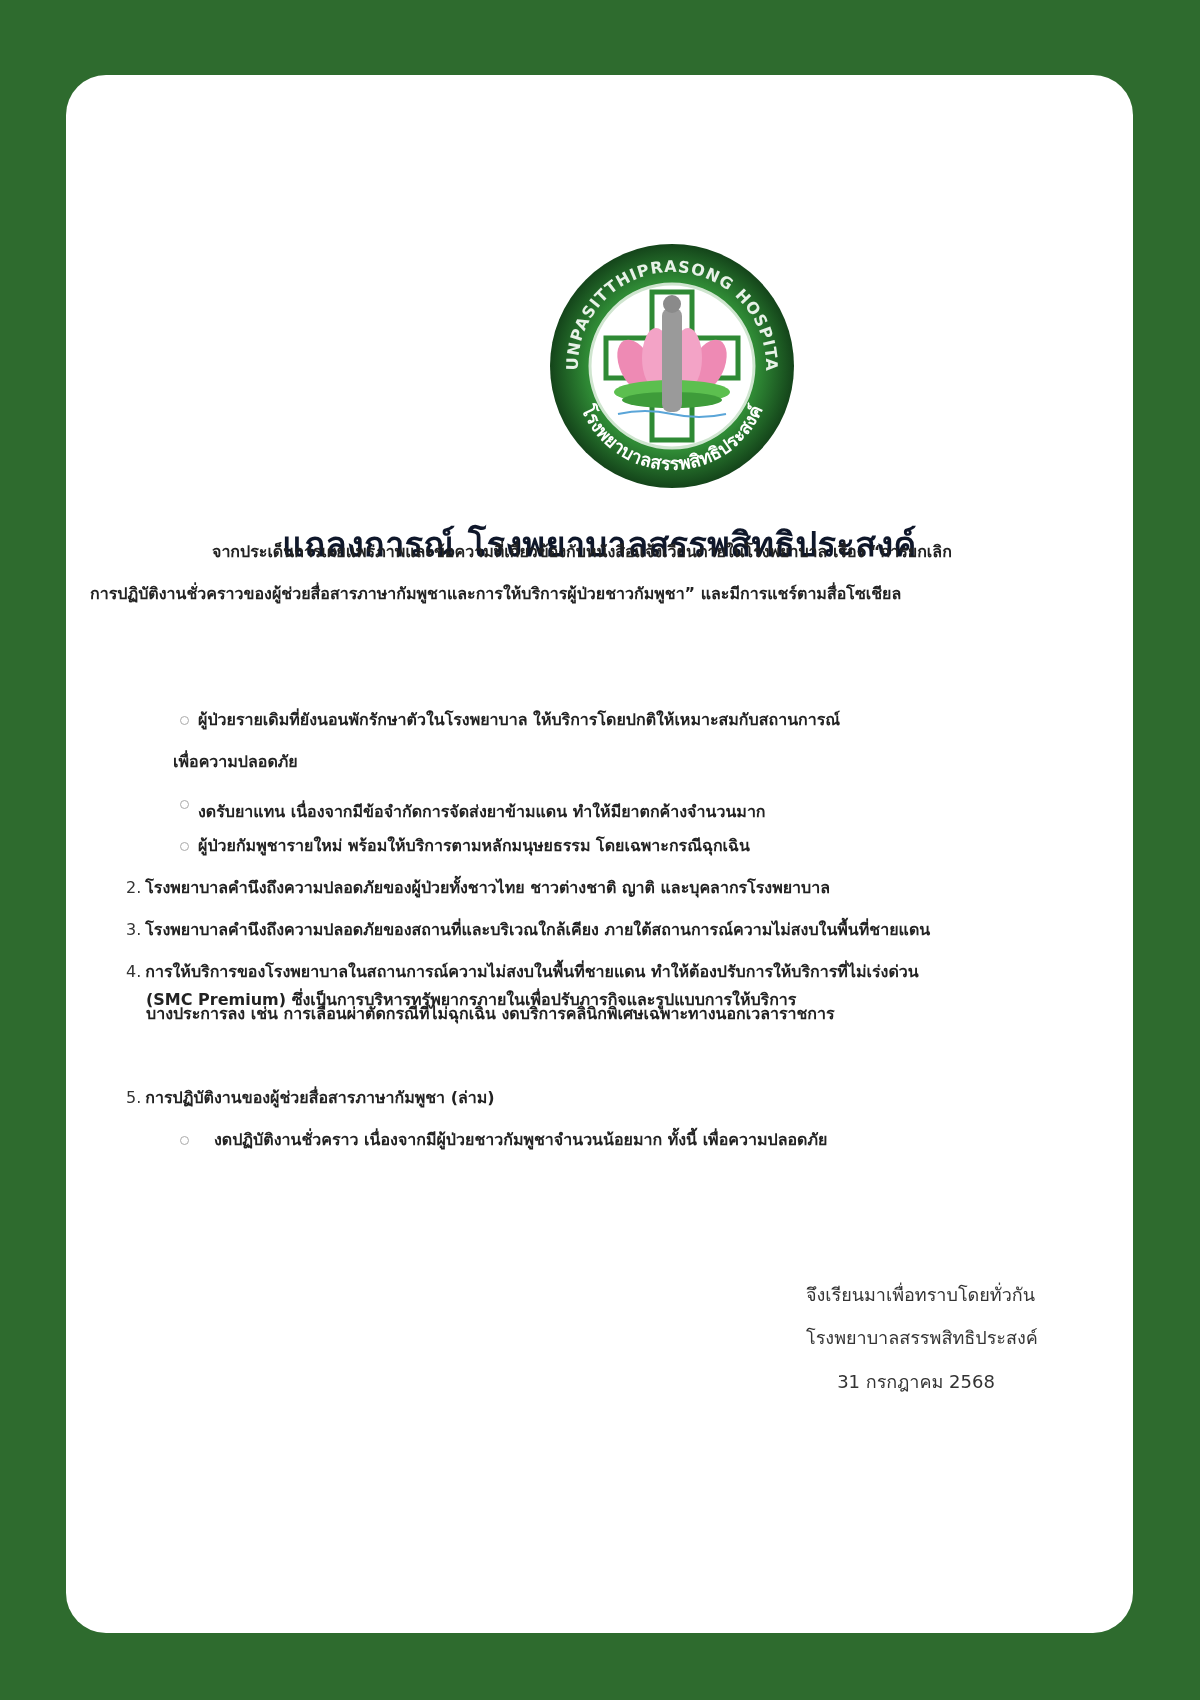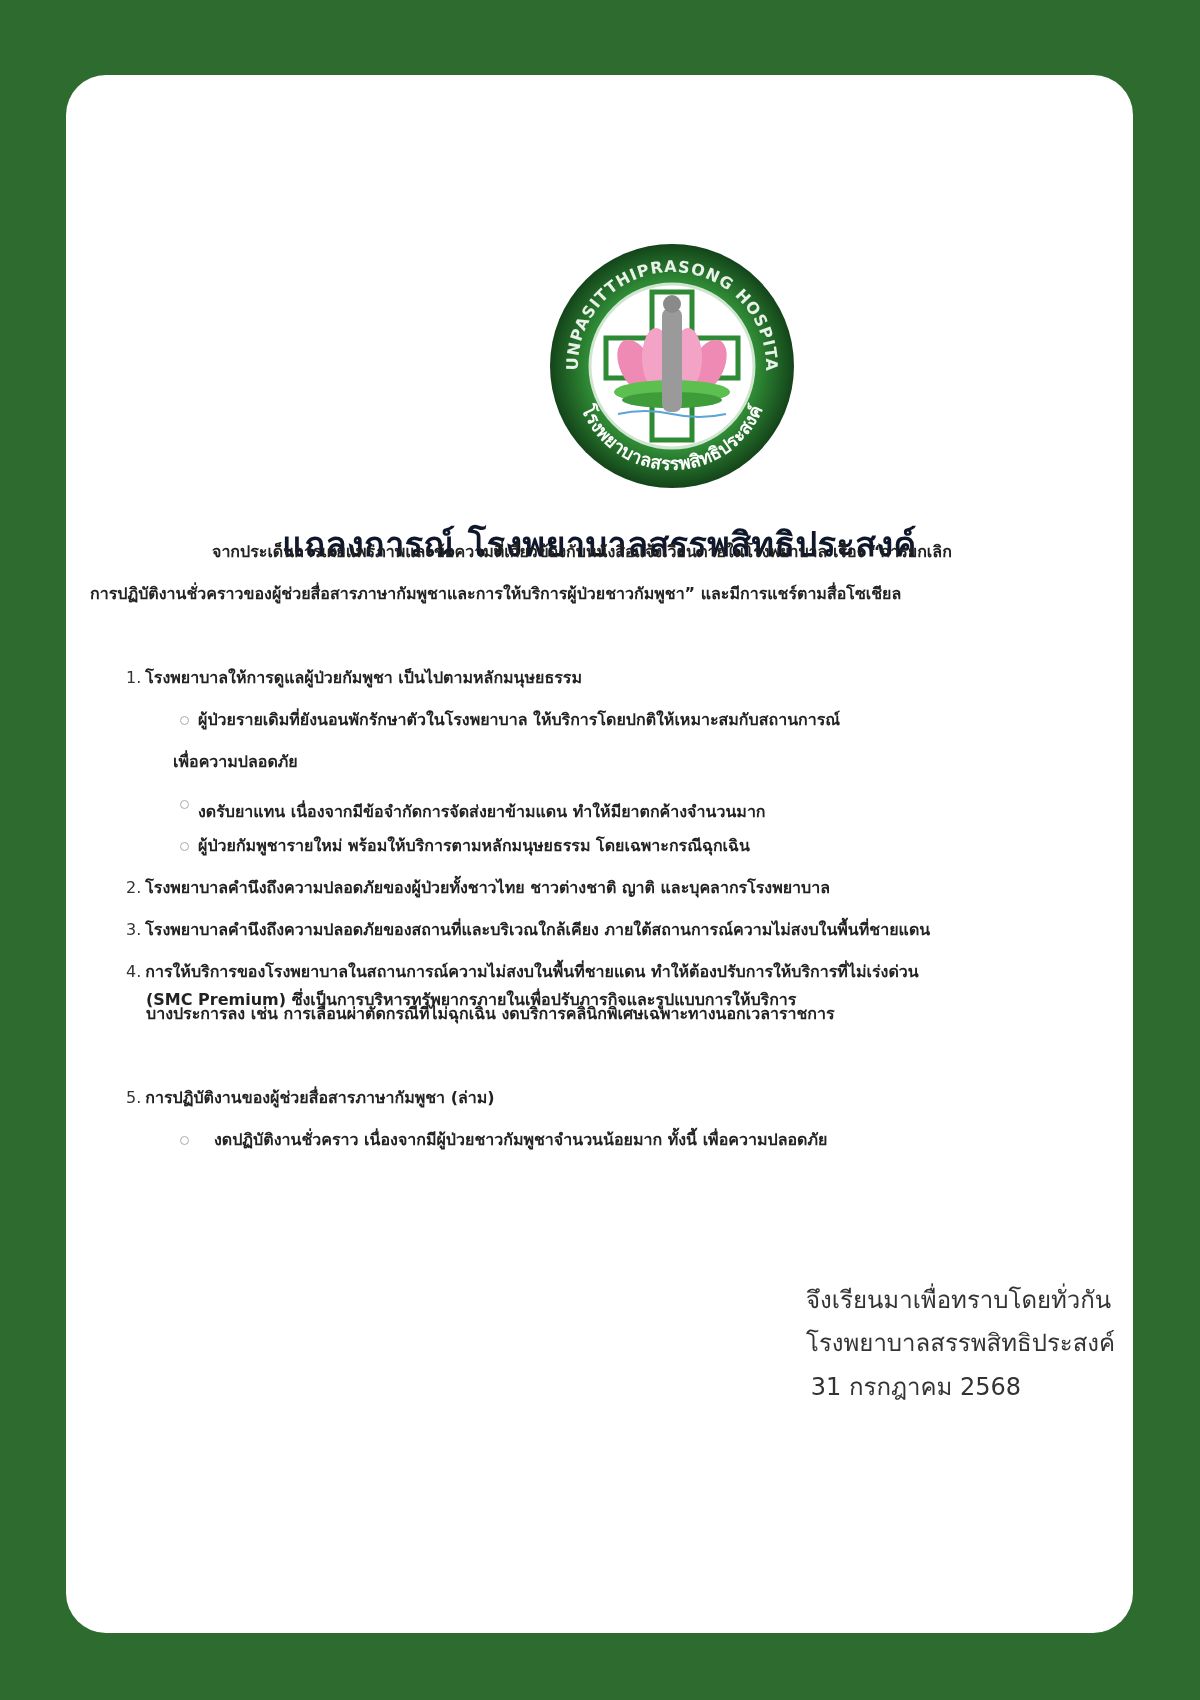--- a/index.html
+++ b/index.html
@@ -57,21 +57,21 @@
     }
     .bullet {
       position: absolute;
       width: 7px;
       height: 7px;
       border: 1.5px solid #aaa;
       border-radius: 50%;
     }
     .sig {
       position: absolute;
-      font-size: 24px;
+      font-size: 18px;
       color: #333;
       white-space: nowrap;
       text-align: center;
     }
   </style>
 </head>
 <body>
 
 <div class="card">
 
@@ -106,23 +106,20 @@
     <text font-size="18" font-weight="bold" fill="#ffffff" font-family="'DejaVu Sans', sans-serif">
       <textPath href="#arcBottom" startOffset="50%" text-anchor="middle">โรงพยาบาลสรรพสิทธิประสงค์</textPath>
     </text>
   </svg>
 
   <div class="title">แถลงการณ์ โรงพยาบาลสรรพสิทธิประสงค์</div>
 
   <div class="line" style="left:86px; top:463px; font-weight:bold; padding-left:60px; top:464px;">จากประเด็นการเผยแพร่ภาพและข้อความที่เกี่ยวข้องกับหนังสือแจ้งเวียนภายในโรงพยาบาล เรื่อง “การยกเลิก</div>
   <div class="line" style="left:24px; top:506px;">การปฏิบัติงานชั่วคราวของผู้ช่วยสื่อสารภาษากัมพูชาและการให้บริการผู้ป่วยชาวกัมพูชา” และมีการแชร์ตามสื่อโซเชียล</div>
 
-  <div class="line" style="left:60px; top:590px;">
-    <span class="num">1.</span><span>โรงพยาบาลให้การดูแลผู้ป่วยกัมพูชา เป็นไปตามหลักมนุษยธรรม</span>
-  </div>
   <span class="bullet" style="left:114px; top:641px;"></span>
   <div class="line" style="left:132px; top:632px;">ผู้ป่วยรายเดิมที่ยังนอนพักรักษาตัวในโรงพยาบาล ให้บริการโดยปกติให้เหมาะสมกับสถานการณ์</div>
   <div class="line" style="left:107px; top:674px;">เพื่อความปลอดภัย</div>
   <span class="bullet" style="left:114px; top:725px;"></span>
   <div class="line" style="left:132px; top:716px;margin-top:8px;">งดรับยาแทน เนื่องจากมีข้อจำกัดการจัดส่งยาข้ามแดน ทำให้มียาตกค้างจำนวนมาก</div>
   <span class="bullet" style="left:114px; top:767px;"></span>
   <div class="line" style="left:132px; top:758px;">ผู้ป่วยกัมพูชารายใหม่ พร้อมให้บริการตามหลักมนุษยธรรม โดยเฉพาะกรณีฉุกเฉิน</div>
 
   <div class="line" style="left:60px; top:800px;">
     <span class="num">2.</span><span>โรงพยาบาลคำนึงถึงความปลอดภัยของผู้ป่วยทั้งชาวไทย ชาวต่างชาติ ญาติ และบุคลากรโรงพยาบาล</span>

